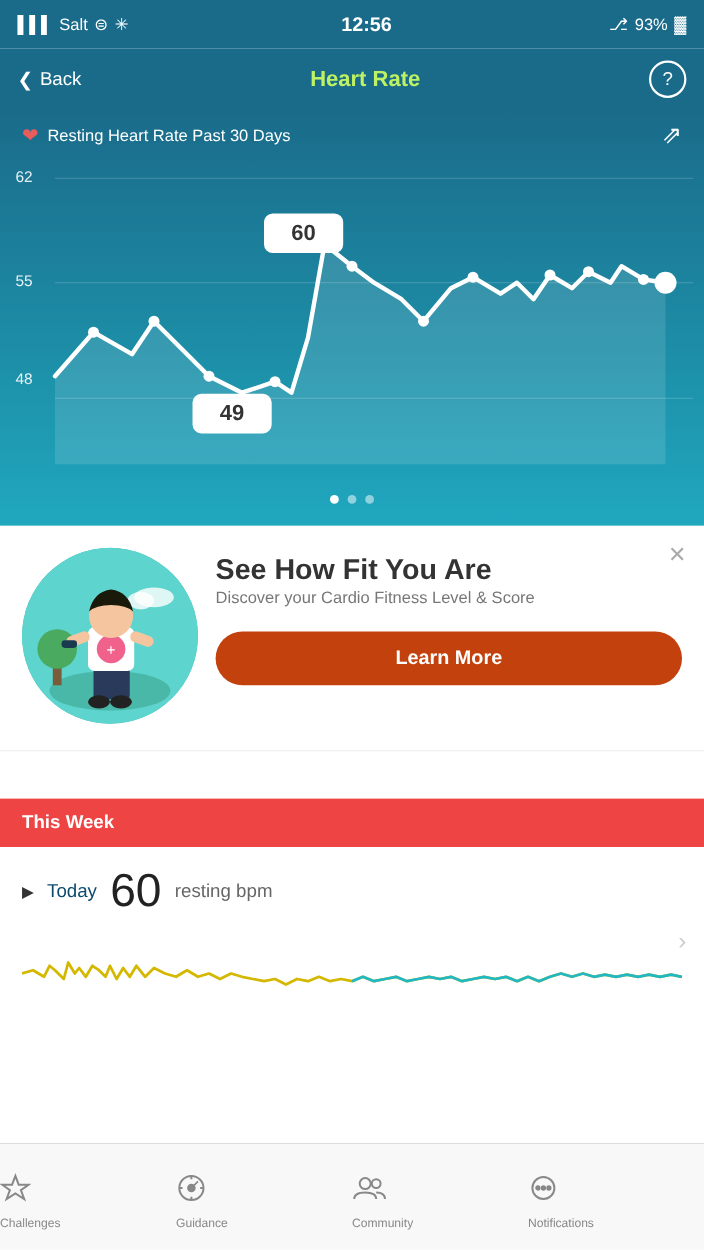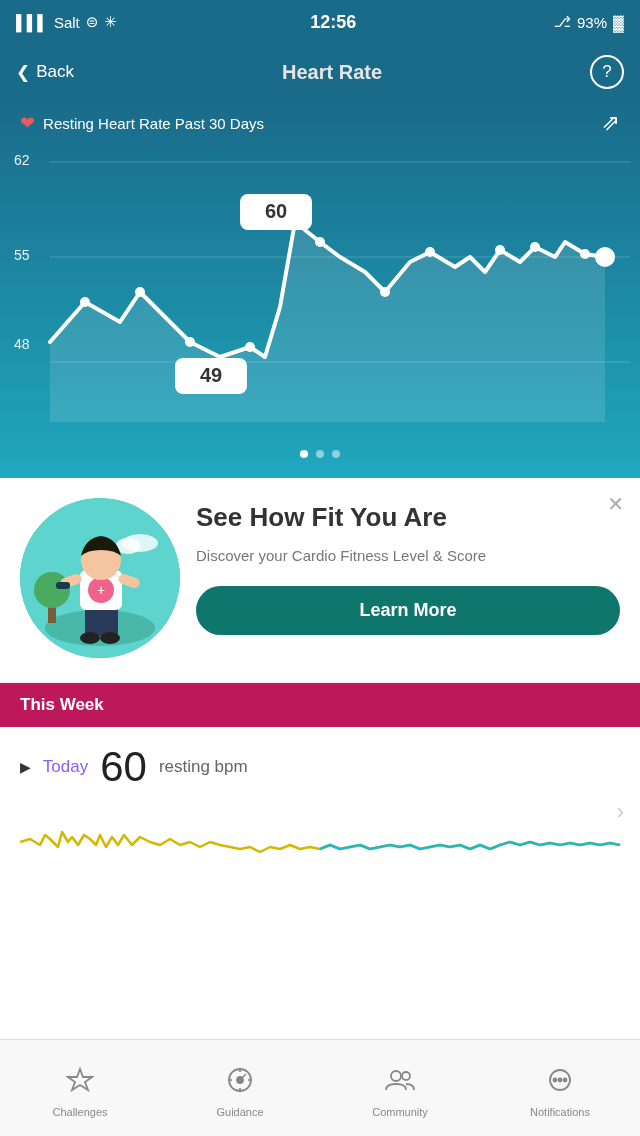--- a/index.html
+++ b/index.html
@@ -35,21 +35,21 @@
       display: flex;
       align-items: center;
       justify-content: space-between;
       padding: 0 16px;
       color: white;
     }
     .back-btn {
       display: flex; align-items: center; gap: 6px;
       color: white; font-size: 17px; cursor: pointer;
     }
-    .header-title { font-size: 20px; font-weight: 700; color: #e5e5e5; }
+    .header-title { font-size: 20px; font-weight: 700; color: #bef264; }
     .help-btn {
       width: 34px; height: 34px; border-radius: 50%;
       border: 2px solid white; display: flex; align-items: center;
       justify-content: center; color: white; font-size: 17px;
       cursor: pointer;
     }
 
     
     .chart-section {
       background: linear-gradient(180deg, #1a6b8a 0%, #1d8fa8 60%, #20a8bf 100%);
@@ -112,54 +112,55 @@
     .promo-avatar {
       width: 160px; height: 160px; flex-shrink: 0;
       border-radius: 50%;
       background: radial-gradient(circle, #5dd4cd, #2cb8b0);
       display: flex; align-items: center; justify-content: center;
       overflow: hidden; position: relative;
     }
     .promo-content { flex: 1; padding-top: 4px; }
     .promo-title {
       font-size: 26px; font-weight: 700; color: #333;
-      line-height: 1.2; margin-bottom: 12px;
+      line-height: 1.2; 
     }
     .promo-subtitle {
       font-size: 15px; color: #777; line-height: 1.4; margin-bottom: 20px;
     }
     .learn-more-btn {
-      background: #0f766e;
+      background: #c2410c;
       border: none; border-radius: 30px;
       color: white; font-size: 18px; font-weight: 600;
       padding: 14px 0;
       width: 100%; cursor: pointer;
       display: block; text-align: center;
     }
 
     
     .this-week-header {
-      background: #be185d;
+      background: #ef4444;
       padding: 12px 20px;
+      margin-top: 43px;
     }
     .this-week-title {
       color: white; font-size: 17px; font-weight: 600;
     }
 
     .week-content {
       background: white;
       padding: 16px 20px;
       position: relative;
     }
     .today-row {
       display: flex; align-items: center; gap: 12px;
       margin-bottom: 16px;
     }
     .play-icon { color: #333; font-size: 14px; }
-    .today-label { color: #8b5cf6; font-size: 17px; }
+    .today-label { color: #0c4a6e; font-size: 17px; }
     .today-bpm { font-size: 42px; font-weight: 300; color: #222; }
     .today-unit { font-size: 17px; color: #666; }
     .chevron-right {
       position: absolute; right: 16px; top: 50%;
       transform: translateY(-50%);
       color: #ccc; font-size: 22px;
     }
 
     .mini-chart {
       height: 70px;
@@ -170,21 +171,21 @@
     .bottom-nav {
       position: absolute;
       bottom: 0; left: 0; right: 0;
       height: 97px;
       background: #f8f8f8;
       border-top: 1px solid #ddd;
       display: flex;
     }
     .nav-item {
       flex: 1; display: flex; flex-direction: column;
-      align-items: center; justify-content: center;
+      align-items: flex-start; justify-content: center;
       gap: 12px; cursor: pointer;
       padding-top: 8px;
     }
     .nav-item.active .nav-label { color: #1a6b8a; }
     .nav-item.active .nav-icon-wrap {
       background: #1a3a50; border-radius: 10px;
       padding: 8px 10px;
     }
     .nav-icon { font-size: 26px; color: #888; }
     .nav-label { font-size: 11px; color: #888; }

